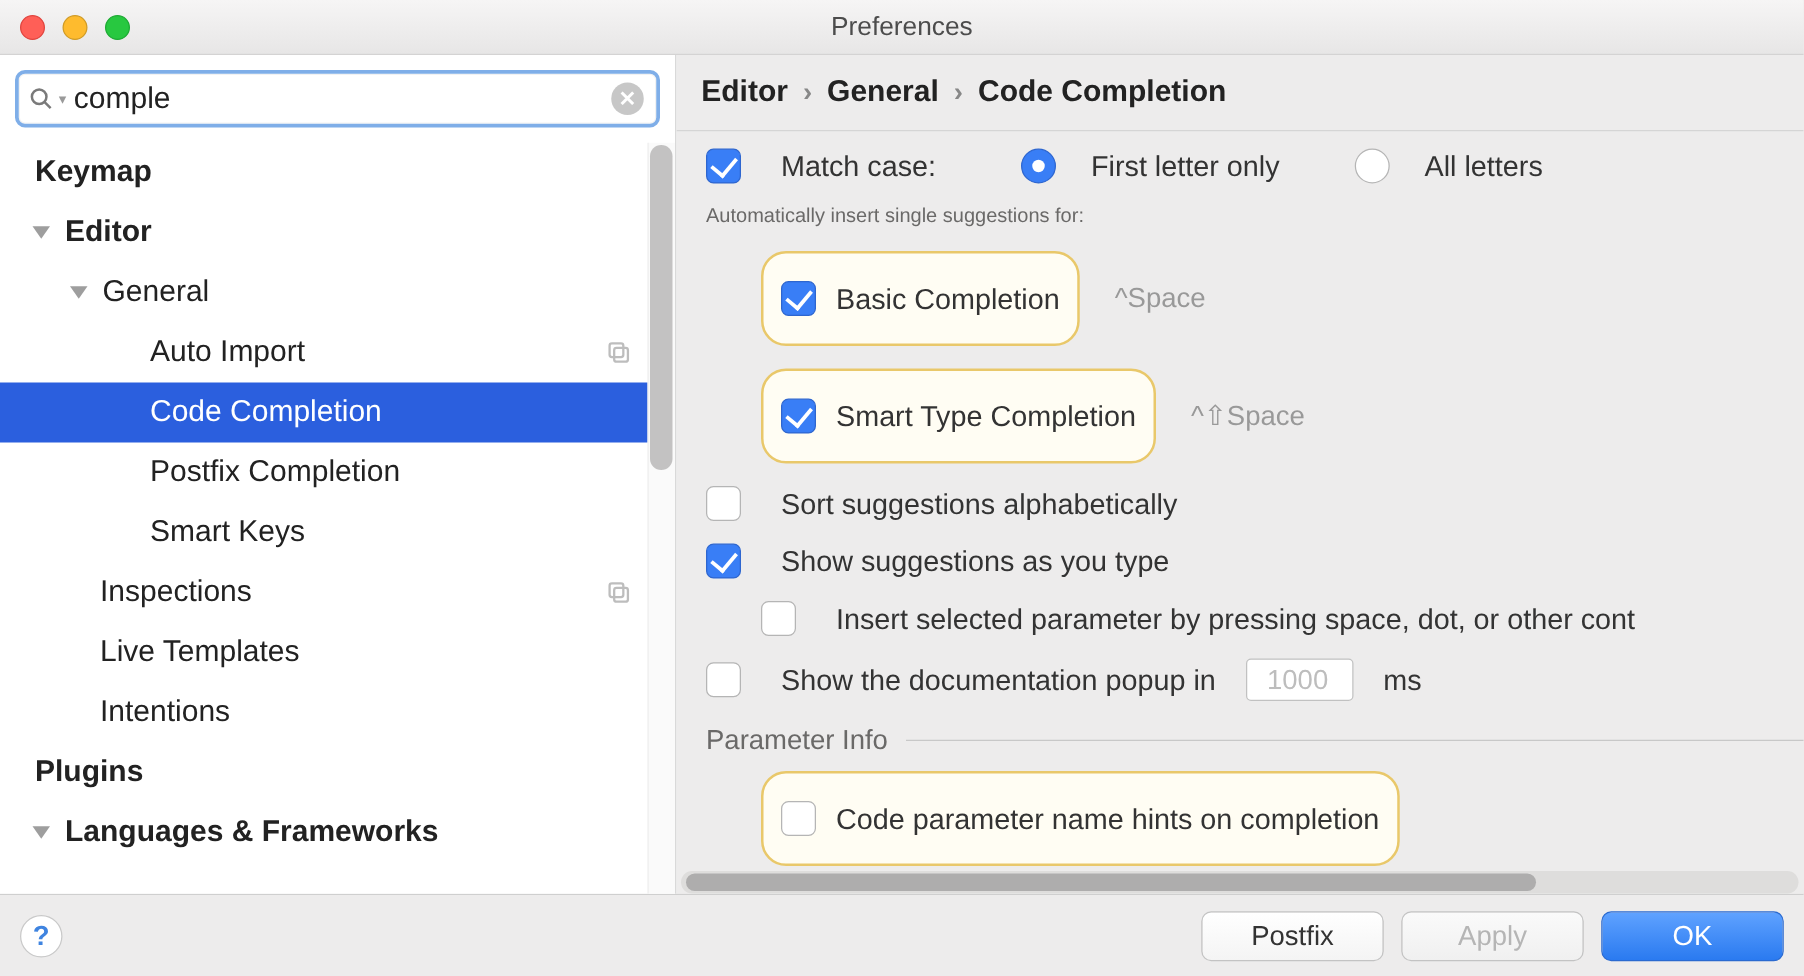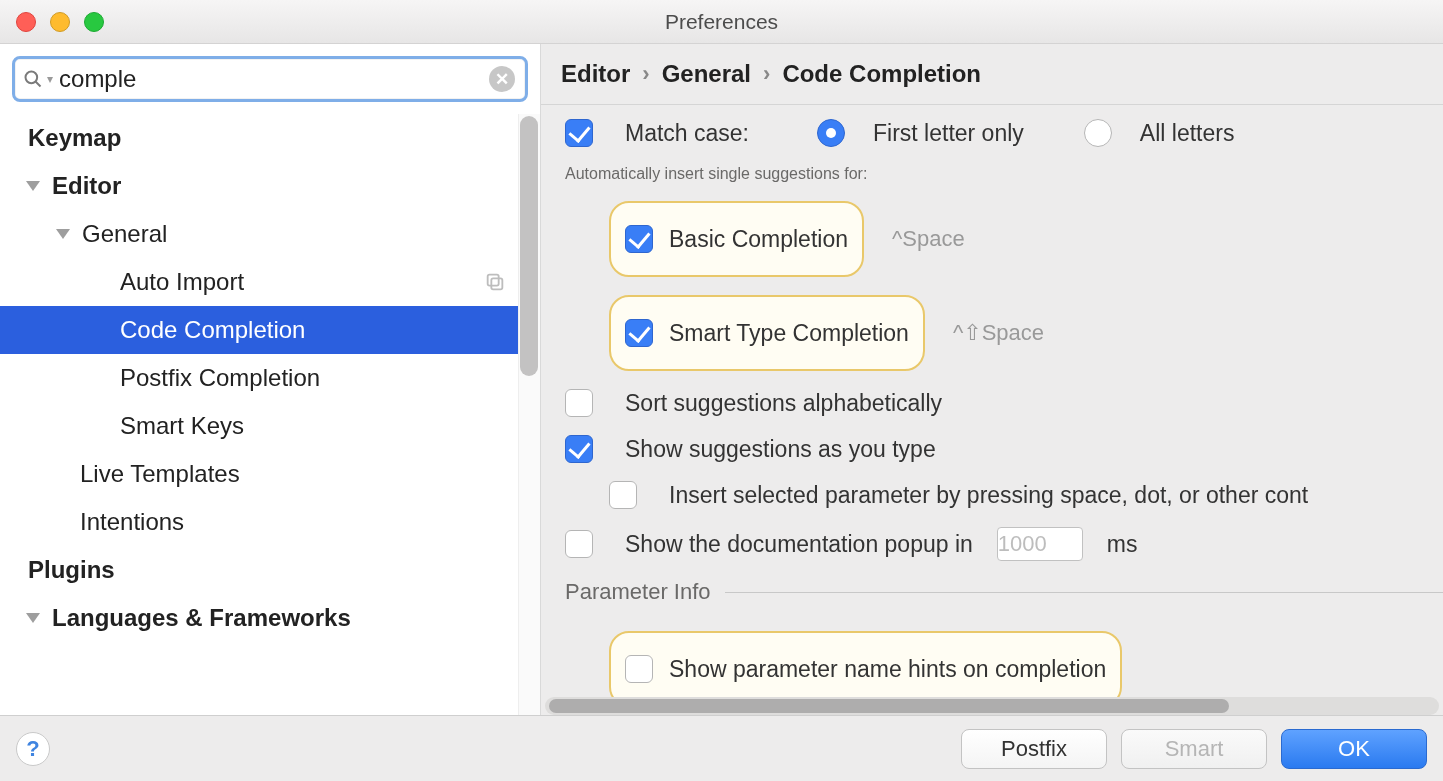--- a/index.html
+++ b/index.html
@@ -265,30 +265,30 @@
   }
 
   .docpopup-input {
     width: 86px;
     height: 34px;
     border: 1px solid #c1c1c1;
     border-radius: 4px;
     font-size: 22px;
     color: #bdbdbd;
     text-align: left;
-    padding: 0 0;
+    padding: 0 16px;
     margin: 0 8px;
     background: #fff;
   }
 
   .groupbox-header {
     display: flex;
     align-items: center;
     margin-top: 14px;
-    margin-bottom: 26px;
+    margin-bottom: 12px;
   }
   .groupbox-header .gb-label {
     color: #6a6968;
     font-size: 22px;
     margin-right: 14px;
   }
   .groupbox-header .gb-line {
     flex: 1;
     height: 1px;
     background: #c8c8c8;
@@ -411,20 +411,27 @@
         <div class="tree-item indent-2-leaf selected">
           <span>Code Completion</span>
         </div>
         <div class="tree-item indent-2-leaf">
           <span>Postfix Completion</span>
         </div>
         <div class="tree-item indent-2-leaf">
           <span>Smart Keys</span>
         </div>
         <div class="tree-item indent-1-leaf">
+          <span>Inspections</span>
+          <span class="copy-icon"><svg viewBox="0 0 24 24" fill="none" stroke="#888" stroke-width="2">
+              <rect x="8" y="8" width="12" height="12" rx="2"></rect>
+              <rect x="4" y="4" width="12" height="12" rx="2"></rect>
+            </svg></span>
+        </div>
+        <div class="tree-item indent-1-leaf">
           <span>Live Templates</span>
         </div>
         <div class="tree-item indent-1-leaf">
           <span>Intentions</span>
         </div>
         <div class="tree-item indent-0 bold">
           <span>Plugins</span>
         </div>
         <div class="tree-item indent-1 bold">
           <span class="tree-arrow-slot">
@@ -503,30 +510,30 @@
       </div>
 
       <div class="groupbox-header">
         <span class="gb-label">Parameter Info</span>
         <div class="gb-line"></div>
       </div>
 
       <div class="row indent-r1" style="margin-bottom:30px;">
         <span class="hl">
           <div class="chk"></div>
-          <span>Show parameter name hints on completion</span>
+          <span>Code parameter name hints on completion</span>
         </span>
       </div>
 
       <div class="content-scroll-track">
         <div class="content-scroll-thumb"></div>
       </div>
     </div>
   </div>
 </div>
 
 <div class="footer">
   <div class="help-btn">?</div>
   <div class="footer-spacer"></div>
   <button class="btn">Postfix</button>
-  <button class="btn" disabled="">Smart</button>
+  <button class="btn" disabled="">Apply</button>
   <button class="btn primary">OK</button>
 </div>
 
 </body></html>

